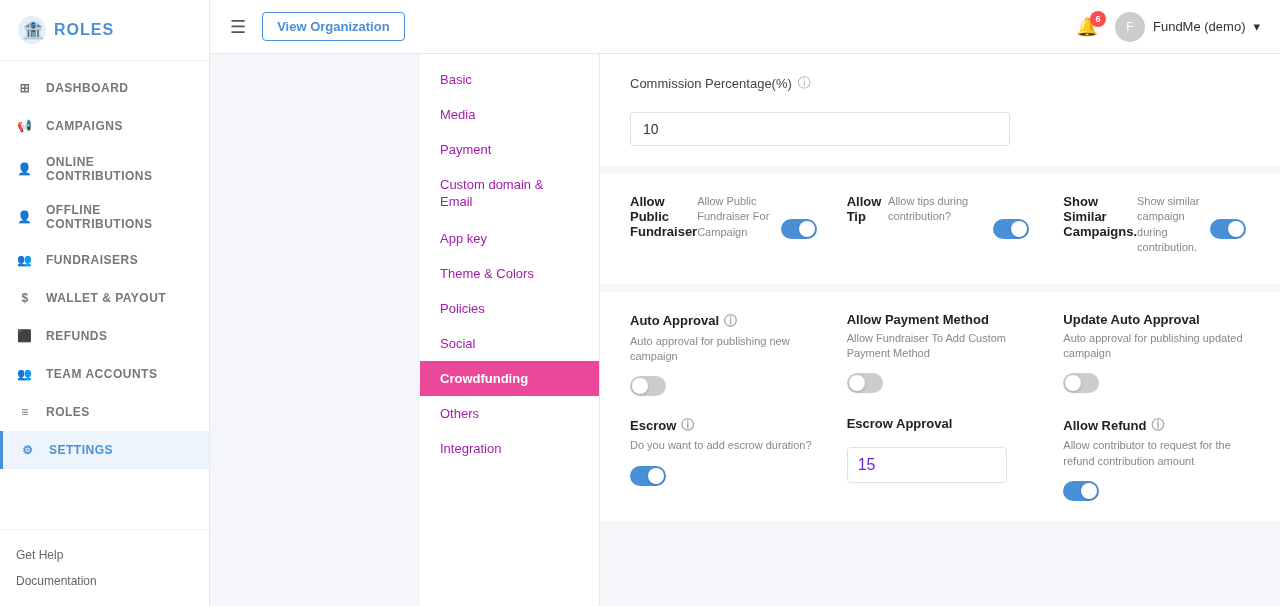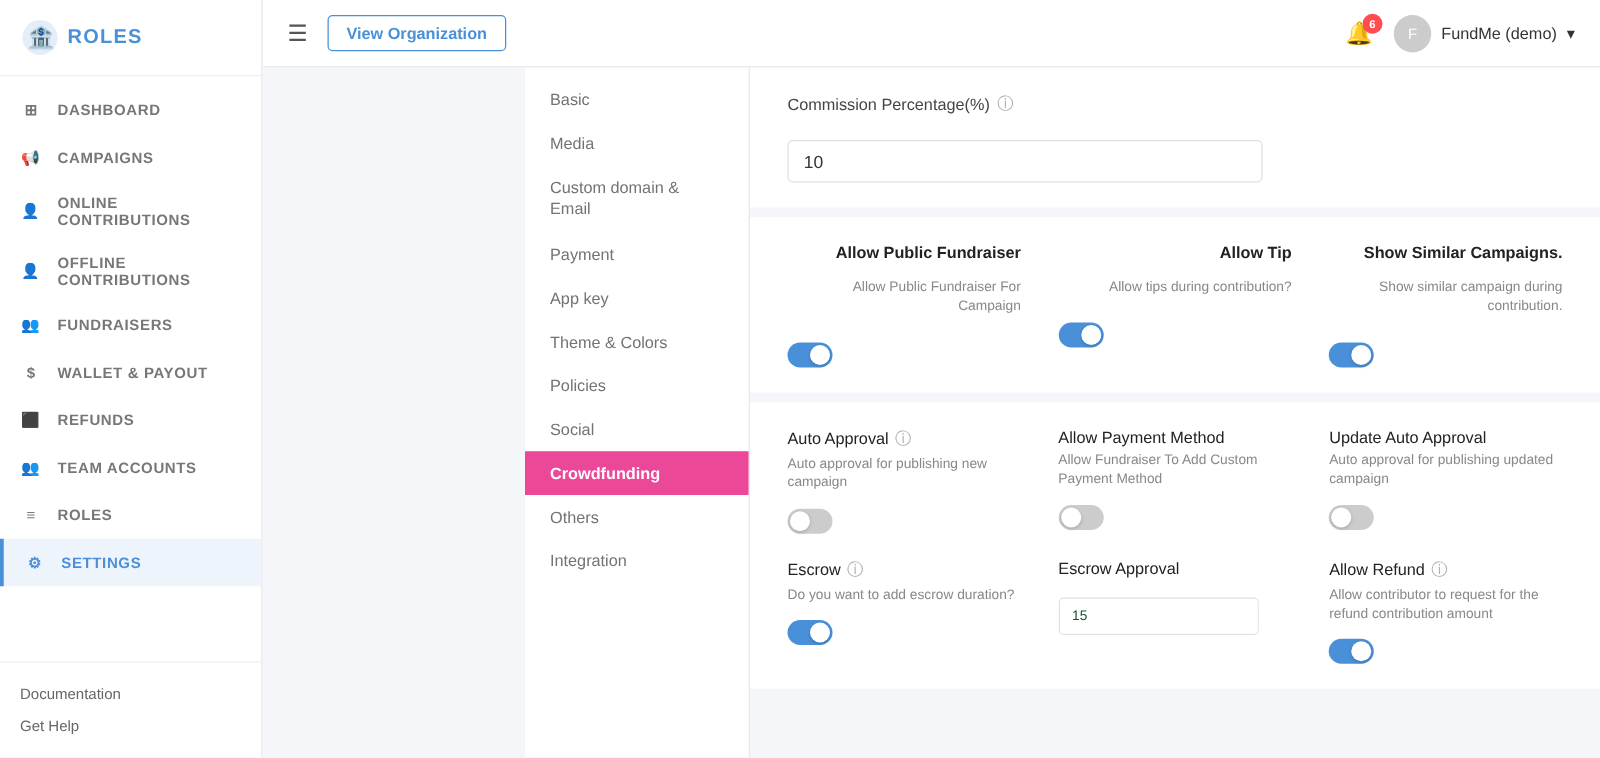--- a/index.html
+++ b/index.html
@@ -164,21 +164,21 @@
       width: 180px;
       background: #fff;
       border-right: 1px solid #e8e8e8;
       flex-shrink: 0;
       overflow-y: auto;
       padding: 8px 0;
     }
     .sub-nav-item {
       padding: 10px 20px;
       font-size: 13px;
-      color: #737373;
+      color: #a21caf;
       cursor: pointer;
       border-radius: 0;
     }
     .sub-nav-item.active {
       background: #ec4899;
       color: #fff;
       font-weight: 600;
     }
 
     
@@ -223,21 +223,21 @@
     .toggles-section {
       background: #fff;
       padding: 20px 30px;
       border-bottom: 8px solid #f5f6fa;
     }
     .toggles-grid {
       display: grid;
       grid-template-columns: 1fr 1fr 1fr;
       gap: 20px 30px;
     }
-    .toggle-item { display: flex; flex-direction: column; gap: 12px; text-align: right; }
+    .toggle-item { display: flex; flex-direction: row; gap: 0; }
     .toggle-title {
       font-size: 13px;
       font-weight: 600;
       color: #222;
       margin-bottom: 2px;
     }
     .toggle-desc {
       font-size: 11px;
       color: #888;
       margin-bottom: 8px;
@@ -287,21 +287,21 @@
       padding: 20px 30px;
     }
     .bottom-grid {
       display: grid;
       grid-template-columns: 1fr 1fr 1fr;
       gap: 20px 30px;
     }
     .field-group { display: flex; flex-direction: column; gap: 4px; }
     .field-label {
       font-size: 13px;
-      font-weight: 400;
+      font-weight: 700;
       color: #222;
       display: flex;
       align-items: center;
       gap: 5px;
     }
     .field-desc {
       font-size: 11px;
       color: #888;
       line-height: 1.4;
       margin-bottom: 8px;
@@ -314,22 +314,22 @@
       gap: 0;
       width: 160px;
       border: 1px solid #e0e0e0;
       border-radius: 4px;
       overflow: hidden;
     }
     .duration-input {
       flex: 1;
       border: none;
       padding: 8px 10px;
-      font-size: 11px;
-      color: #14532d;
+      font-size: 16px;
+      color: #6d28d9;
       outline: none;
     }
 
     
     .content::-webkit-scrollbar { width: 5px; }
     .content::-webkit-scrollbar-thumb { background: #ddd; border-radius: 3px; }
   </style>
 </head>
 <body>
 
@@ -377,22 +377,22 @@
     <div class="nav-item">
       <span class="nav-icon">≡</span>
       <span>ROLES</span>
     </div>
     <div class="nav-item active">
       <span class="nav-icon">⚙</span>
       <span>SETTINGS</span>
     </div>
   </nav>
   <div class="sidebar-footer">
+    <div class="sidebar-footer-item">Get Help</div>
     <div class="sidebar-footer-item">Documentation</div>
-    <div class="sidebar-footer-item">Get Help</div>
   </div>
 </div>
 
 <div class="topbar">
   <span class="hamburger">☰</span>
   <button class="btn-view-org">View Organization</button>
   <div class="topbar-right">
     <div class="notif-bell">
       🔔
       <div class="notif-badge">6</div>
@@ -403,22 +403,22 @@
       <span>▾</span>
     </div>
   </div>
 </div>
 
 <div class="main-container">
 
   <div class="sub-sidebar">
     <div class="sub-nav-item">Basic</div>
     <div class="sub-nav-item">Media</div>
+    <div class="sub-nav-item">Payment</div>
     <div class="sub-nav-item" style="white-space:normal;line-height:1.3;">Custom domain &amp; Email</div>
-    <div class="sub-nav-item">Payment</div>
     <div class="sub-nav-item">App key</div>
     <div class="sub-nav-item">Theme &amp; Colors</div>
     <div class="sub-nav-item">Policies</div>
     <div class="sub-nav-item">Social</div>
     <div class="sub-nav-item active">Crowdfunding</div>
     <div class="sub-nav-item">Others</div>
     <div class="sub-nav-item">Integration</div>
   </div>
 
   <div class="content">

